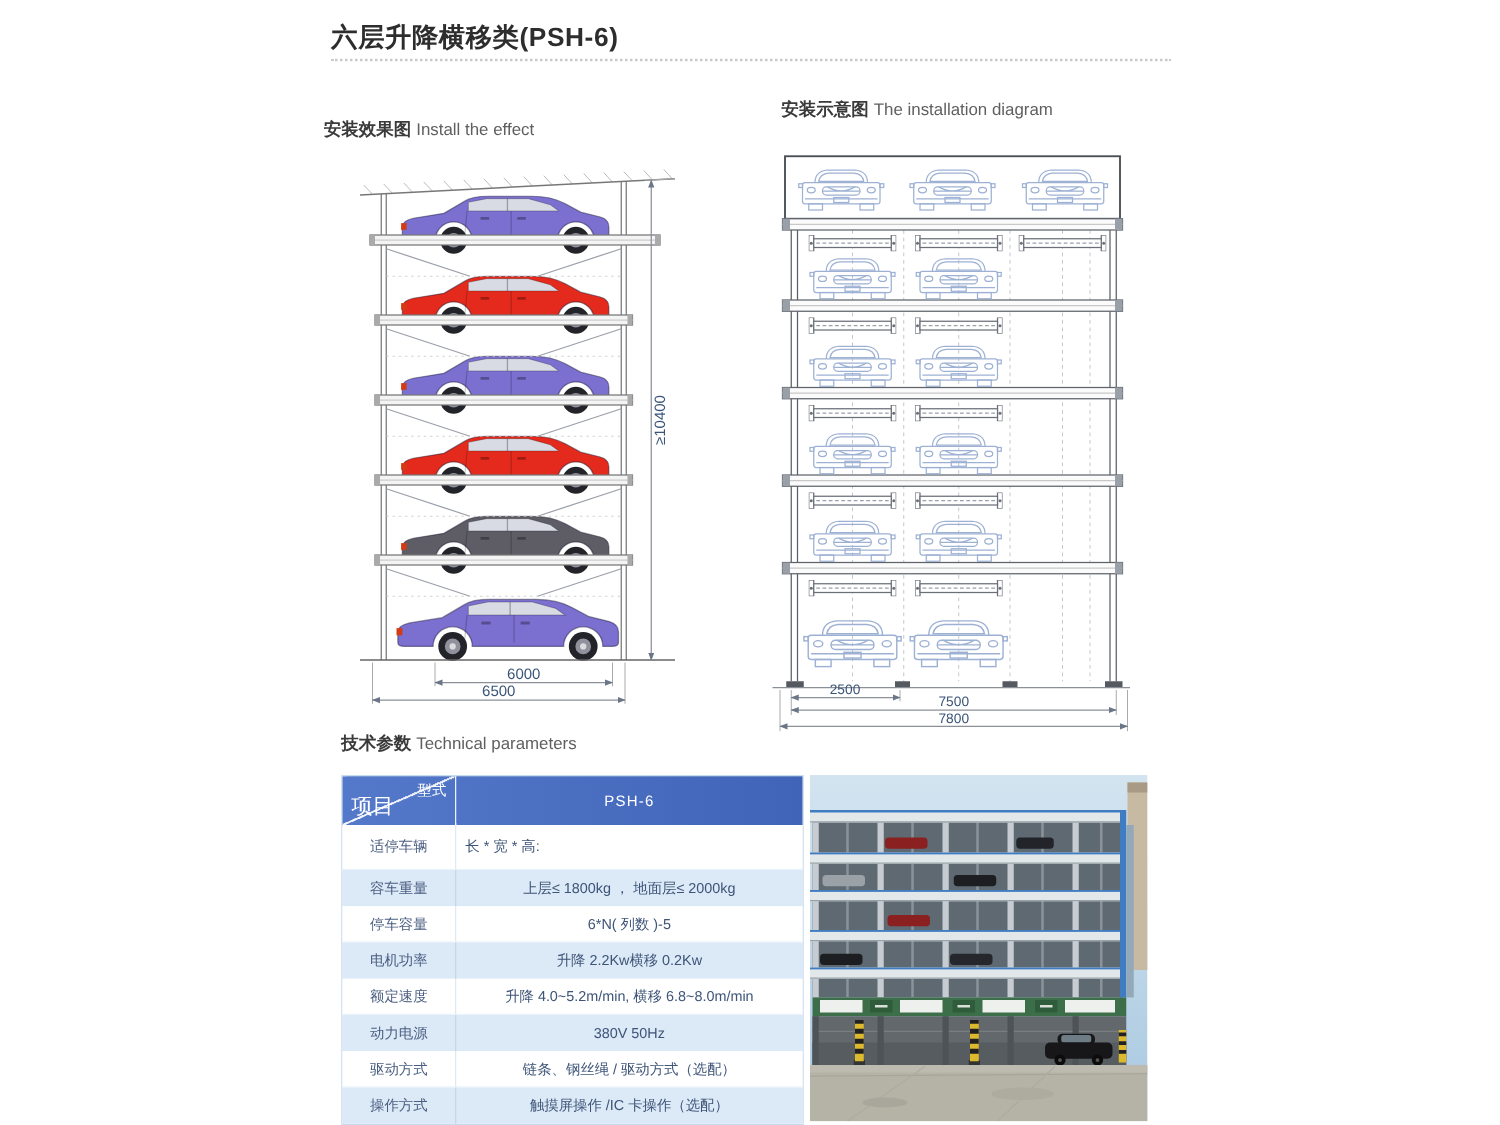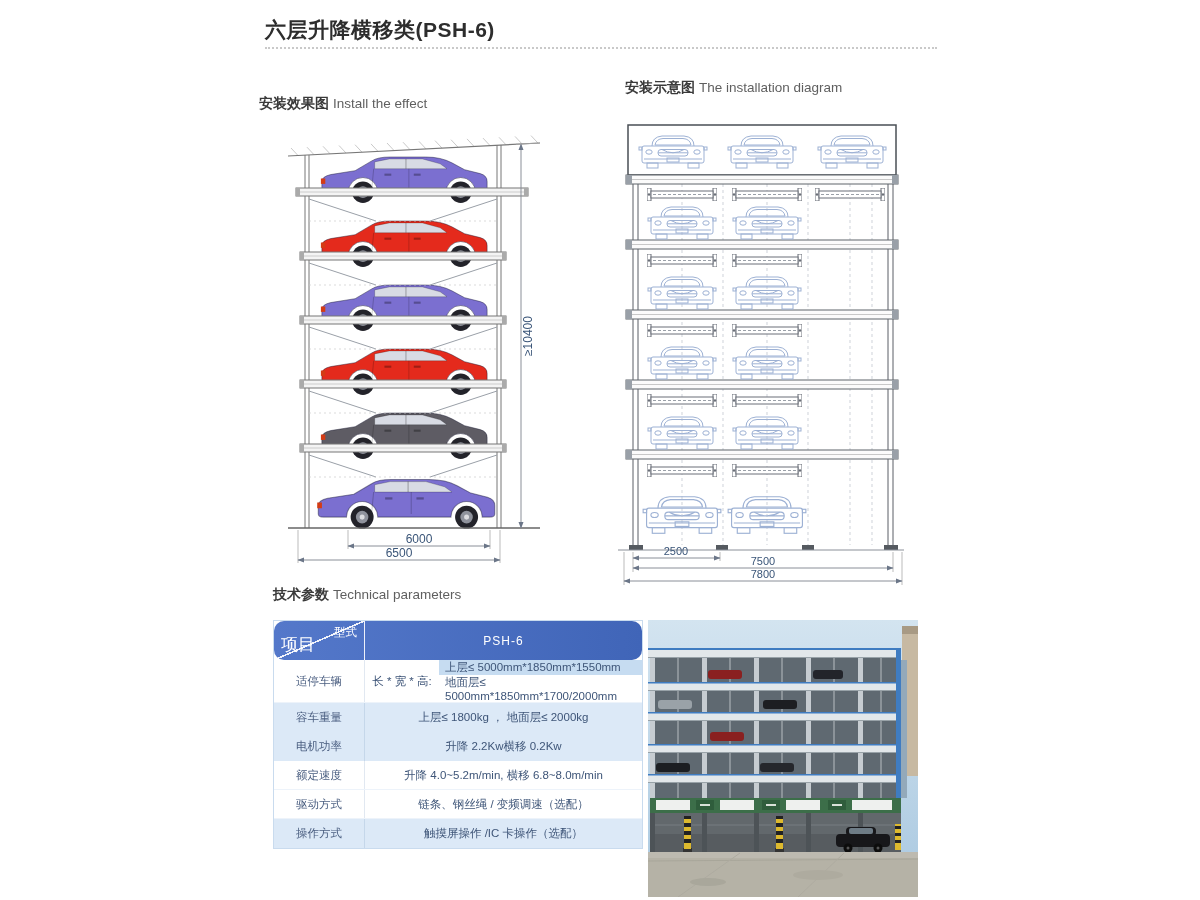--- a/index.html
+++ b/index.html
@@ -20,21 +20,21 @@
   
   .fig { position:absolute; }
   .fig-effect { left:288px; top:130px; }
   .fig-install { left:610px; top:100px;text-decoration:underline; }
   svg text { font-family:"Liberation Sans","DejaVu Sans",sans-serif; }
   .dimtxt { fill:#3a5578; font-size:12px; }
   .dimtxt-sm { fill:#3a5578; font-size:11px; }
 
   
   .ptable { position:absolute; left:273px; top:620px; width:370px; border:1px solid #c9dbee; font-size:11.5px; color:#3e5578; background:#fff; }
-  .thead { display:flex; height:39px; background:linear-gradient(to right,#5478ca,#4065b8); color:#fff;border-radius:10px; }
+  .thead { display:flex; height:39px; background:linear-gradient(to right,#5478ca,#4065b8); color:#fff; }
   .corner { position:relative; width:91px; flex:0 0 91px; border-right:1.5px solid rgba(255,255,255,.9);
             background:linear-gradient(to bottom right, transparent calc(50% - .8px), rgba(255,255,255,.92) calc(50% - .8px), rgba(255,255,255,.92) calc(50% + .8px), transparent calc(50% + .8px)); }
   .corner .t { position:absolute; top:4px; right:7px; font-size:11.5px; }
   .corner .b { position:absolute; bottom:4px; left:7px; font-size:17px; }
   .model-cell { flex:1; display:flex; align-items:center; justify-content:center; font-size:12px; letter-spacing:1px; }
   .trow { display:flex; align-items:stretch; min-height:29px; }
   .trow.alt { background:#dce9f7; }
   .trow.white { background:#fff; border-bottom:1px solid #edf3fa; }
   .tlabel { width:91px; flex:0 0 91px; display:flex; align-items:center; justify-content:center; color:#4a5e80; border-right:1px solid rgba(120,150,190,.22); }
   .tval { flex:1; display:flex; align-items:center; justify-content:center; text-align:center; padding:2px 4px; }
@@ -353,49 +353,53 @@
       <div class="corner">
         <span class="t">型式</span>
         <span class="b">项目</span>
       </div>
       <div class="model-cell">PSH-6</div>
     </div>
 
     <div class="trow white r1">
       <div class="tlabel">适停车辆</div>
       <div class="sub">长 * 宽 * 高:</div>
-      <div class="stack">
-        <div class="v hl">上层≤ 5000mm*1850mm*1550mm</div>
-        <div class="v">地面层≤ 5000mm*1850mm*1700/2000mm</div>
-      </div>
     </div>
 
     <div class="trow alt">
       <div class="tlabel">容车重量</div>
       <div class="tval">上层≤ 1800kg ， 地面层≤ 2000kg</div>
     </div>
 
+    <div class="trow white">
+      <div class="tlabel">停车容量</div>
+      <div class="tval">6*N( 列数 )-5</div>
+    </div>
 
     <div class="trow alt">
       <div class="tlabel">电机功率</div>
       <div class="tval split">
         <span>升降 2.2Kw</span>
         <span>横移 0.2Kw</span>
       </div>
     </div>
 
     <div class="trow white">
       <div class="tlabel">额定速度</div>
       <div class="tval">升降 4.0~5.2m/min, 横移 6.8~8.0m/min</div>
     </div>
 
+    <div class="trow alt">
+      <div class="tlabel">动力电源</div>
+      <div class="tval">380V 50Hz</div>
+    </div>
 
     <div class="trow white">
       <div class="tlabel">驱动方式</div>
-      <div class="tval">链条、钢丝绳 / 变频调速（选配）</div>
+      <div class="tval">链条、钢丝绳 / 驱动方式（选配）</div>
     </div>
 
     <div class="trow alt">
       <div class="tlabel">操作方式</div>
       <div class="tval">触摸屏操作 /IC 卡操作（选配）</div>
     </div>
   </div>
 
   <div class="photo">
     <svg width="270" height="277" viewBox="0 0 270 277">

